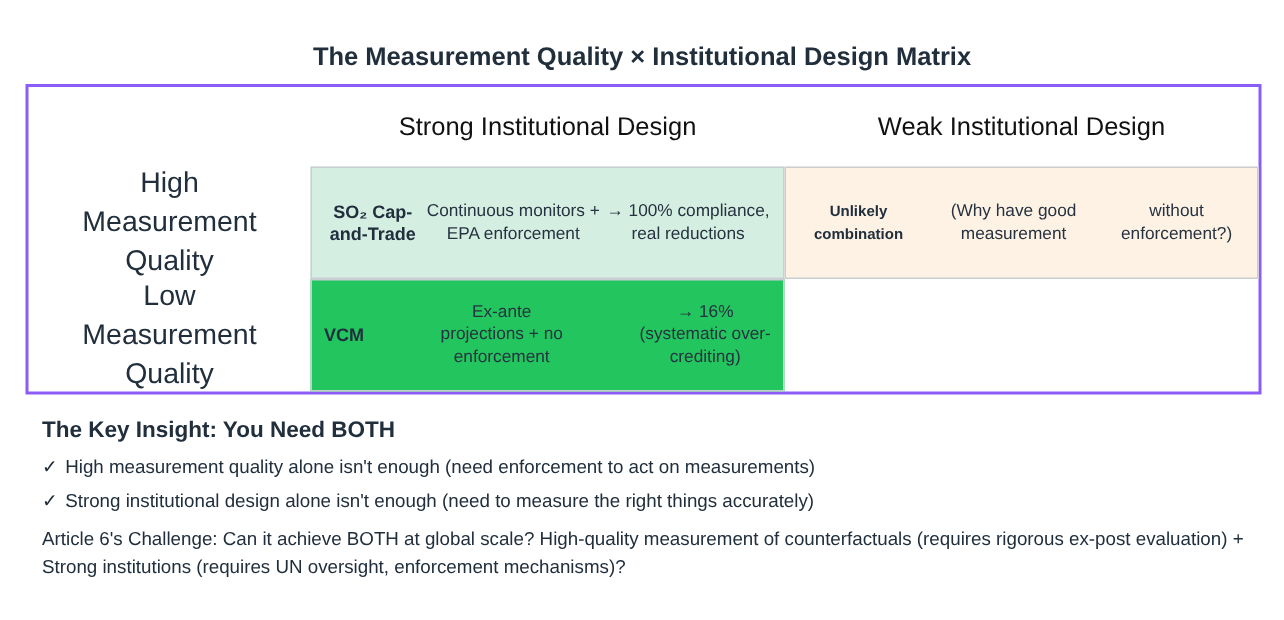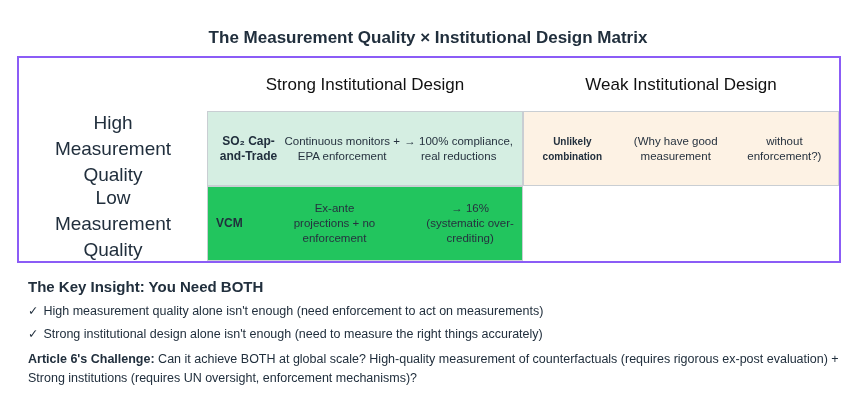--- a/index.html
+++ b/index.html
@@ -72,21 +72,21 @@
     line-height: 15px;
     margin-bottom: 8px;
   }
   .check { margin-right: 5px; }
   .challenge {
     margin: 7px 16px 0 28px;
     font-size: 12.5px;
     color: #212f3d;
     line-height: 19px;
   }
-  .challenge strong { font-weight: bold; }
+  .challenge strong { font-weight: normal; }
 </style>
 </head>
 <body>
 
 <div class="page">
 
   <h1 class="page-title">The Measurement Quality × Institutional Design Matrix</h1>
 
   <div class="matrix">
     <div class="corner"></div>

